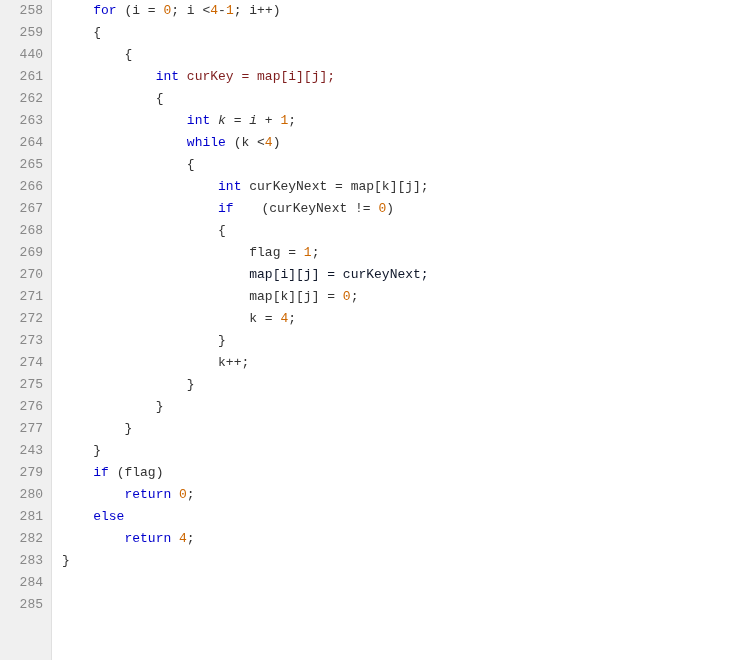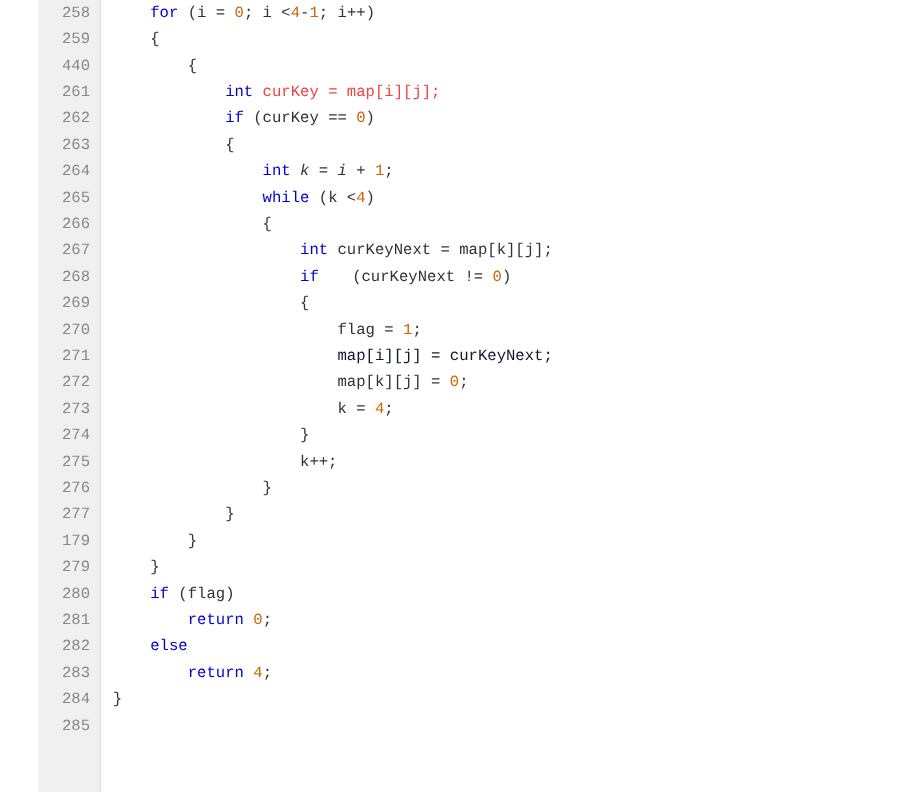--- a/index.html
+++ b/index.html
@@ -13,21 +13,20 @@
       font-family: 'Courier New', Courier, monospace;
       font-size: 13px;
       line-height: 22px;
     }
 
     .code-container {
       display: flex;
       width: 610px;
       min-height: 660px;
       background-color: #ffffff;
-      padding-left: 32px;
     }
 
     .line-numbers {
       background-color: #f0f0f0;
       color: #888888;
       text-align: right;
       padding: 0 8px;
       min-width: 52px;
       user-select: none;
       border-right: 1px solid #e0e0e0;
@@ -69,35 +68,34 @@
       <span class="line-number">268</span>
       <span class="line-number">269</span>
       <span class="line-number">270</span>
       <span class="line-number">271</span>
       <span class="line-number">272</span>
       <span class="line-number">273</span>
       <span class="line-number">274</span>
       <span class="line-number">275</span>
       <span class="line-number">276</span>
       <span class="line-number">277</span>
-      <span class="line-number">179</span>
+      <span class="line-number">243</span>
       <span class="line-number">279</span>
       <span class="line-number">280</span>
       <span class="line-number">281</span>
       <span class="line-number">282</span>
       <span class="line-number">283</span>
       <span class="line-number">284</span>
       <span class="line-number">285</span>
     </div>
   <div class="code-content" id="code-lines">
       <span class="code-line"><span style="color: rgb(51, 51, 51);">    </span><span style="color: rgb(0, 0, 204);">for</span><span style="color: rgb(51, 51, 51);"> (i = </span><span style="color: rgb(204, 102, 0);">0</span><span style="color: rgb(51, 51, 51);">; i &lt;</span><span style="color: rgb(204, 102, 0);">4</span><span style="color: rgb(51, 51, 51);">-</span><span style="color: rgb(204, 102, 0);">1</span><span style="color: rgb(51, 51, 51);">; i++)</span></span>
       <span class="code-line"><span style="color: rgb(51, 51, 51);">    </span><span style="color: rgb(51, 51, 51);">{</span></span>
       <span class="code-line"><span style="color: rgb(51, 51, 51);">        </span><span style="color: rgb(51, 51, 51);">{</span></span>
-      <span class="code-line"><span style="color: rgb(51, 51, 51);">            </span><span style="color: rgb(0, 0, 204);">int</span><span style="color: #ef4444;"> curKey = map[i][j];</span></span>
-      <span class="code-line"><span style="color: rgb(51, 51, 51);">            </span><span style="color: rgb(0, 0, 204);">if</span><span style="color: rgb(51, 51, 51);"> (curKey == </span><span style="color: rgb(204, 102, 0);">0</span><span style="color: rgb(51, 51, 51);">)</span></span>
+      <span class="code-line"><span style="color: rgb(51, 51, 51);">            </span><span style="color: rgb(0, 0, 204);">int</span><span style="color: #7f1d1d;"> curKey = map[i][j];</span></span>
       <span class="code-line"><span style="color: rgb(51, 51, 51);">            </span><span style="color: rgb(51, 51, 51);">{</span></span>
       <span class="code-line"><span style="color: rgb(51, 51, 51);">                </span><span style="color: rgb(0, 0, 204);">int</span><span style="color: rgb(51, 51, 51); font-style: italic;"> k = i + </span><span style="color: rgb(204, 102, 0);">1</span><span style="color: rgb(51, 51, 51);">;</span></span>
       <span class="code-line"><span style="color: rgb(51, 51, 51);">                </span><span style="color: rgb(0, 0, 204);">while</span><span style="color: rgb(51, 51, 51);"> (k &lt;</span><span style="color: rgb(204, 102, 0);">4</span><span style="color: rgb(51, 51, 51);">)</span></span>
       <span class="code-line"><span style="color: rgb(51, 51, 51);">                </span><span style="color: rgb(51, 51, 51);">{</span></span>
       <span class="code-line"><span style="color: rgb(51, 51, 51);">                    </span><span style="color: rgb(0, 0, 204);">int</span><span style="color: rgb(51, 51, 51);"> curKeyNext = map[k][j];</span></span>
       <span class="code-line"><span style="color: rgb(51, 51, 51);">                    </span><span style="color: rgb(0, 0, 204);">if</span><span style="color: rgb(51, 51, 51); margin-left: 20px;"> (curKeyNext != </span><span style="color: rgb(204, 102, 0);">0</span><span style="color: rgb(51, 51, 51);">)</span></span>
       <span class="code-line"><span style="color: rgb(51, 51, 51);">                    </span><span style="color: rgb(51, 51, 51);">{</span></span>
       <span class="code-line"><span style="color: rgb(51, 51, 51);">                        </span><span style="color: rgb(51, 51, 51);">flag = </span><span style="color: rgb(204, 102, 0);">1</span><span style="color: rgb(51, 51, 51);">;</span></span>
       <span class="code-line"><span style="color: rgb(51, 51, 51);">                        </span><span style="color: #0f172a;">map[i][j] = curKeyNext;</span></span>
       <span class="code-line"><span style="color: rgb(51, 51, 51);">                        </span><span style="color: rgb(51, 51, 51);">map[k][j] = </span><span style="color: rgb(204, 102, 0);">0</span><span style="color: rgb(51, 51, 51);">;</span></span>

